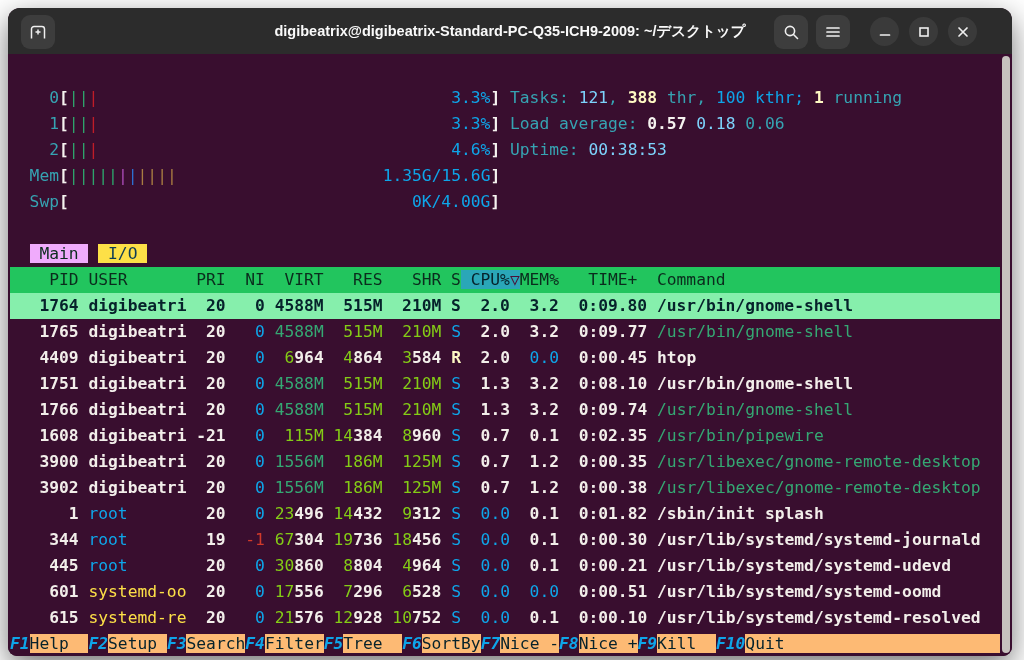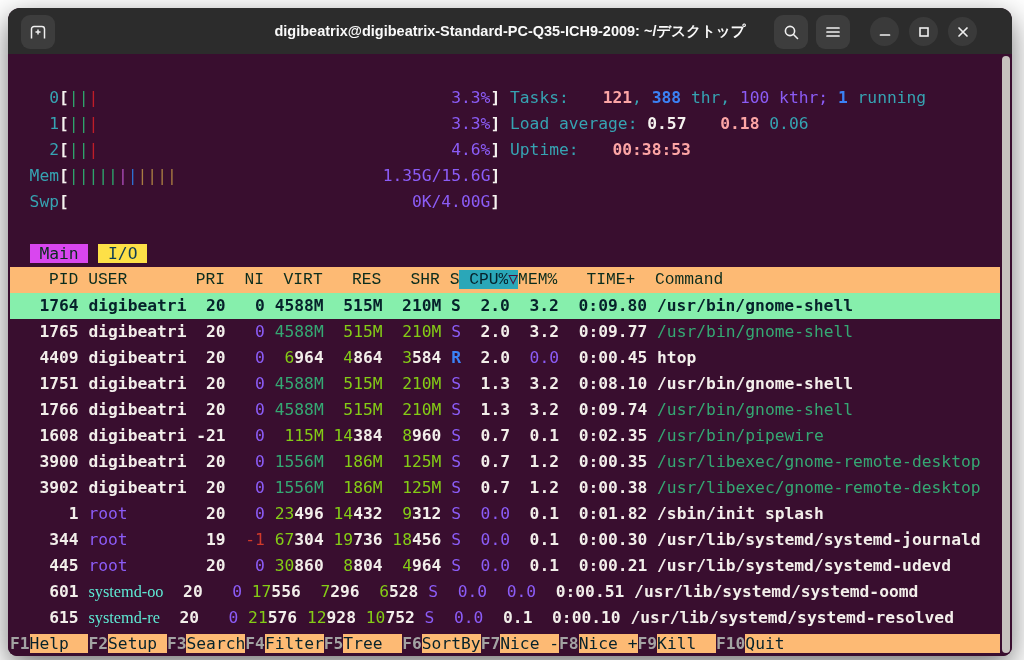--- a/index.html
+++ b/index.html
@@ -41,38 +41,38 @@
   }
   .screen {
     position:absolute; left:0; top:0; right:12px; bottom:0;
     padding:31px 0 0 2px;
     font-family:"DejaVu Sans Mono", monospace;
     font-size:16.3px; line-height:26px;
     color:#f2eeea; white-space:pre;
   }
   .tline { height:26px; white-space:pre; }
   .cy  { color:#36a3b2; }
-  .bcy { color:#fca5a5; font-weight:bold;margin-left:24px; }
+  .bcy { color:#7dd3fc; font-weight:normal; }
   .w   { color:#f2eeea; font-weight:bold; }
   .bw  { color:#f6f3f0; font-weight:bold; }
-  .gy  { color:#8b5cf6; }
+  .gy  { color:#0ea5e9; }
   .gn  { color:#35a873;margin-top:45px; }
-  .bgn { color:#3b82f6; font-weight:bold; }
+  .bgn { color:#fef9c3; font-weight:bold; }
   .rd  { color:#d13a2a; }
-  .pu  { color:#5eead4;font-family:Liberation Serif, serif; }
+  .pu  { color:#fde047; }
   .cyv { color:#84cc16; }
   .sel { color:#06222b; font-weight:bold; }
   .selbg { background:#86efac; }
-  .hdrbg { background:#fdba74;font-family:Liberation Mono, monospace; }
+  .hdrbg { background:#22c55e; }
   .hdr { color:#0b2c1d; }
   .hdrS{ background:#2aa7b8; color:#06222b; }
   .arrow { background:#2aa7b8; color:#4b1038; }
-  .tabM { background:#d946ef; color:#0b2c1d; }
+  .tabM { background:#f0abfc; color:#0b2c1d; }
   .tabIO{ background:#fde047; color:#0e3c55; }
-  .fk { color:#a3a3a3; font-weight:bold; }
+  .fk { color:#0ea5e9; font-weight:bold;font-style:italic; }
   .fl { background:#fdba74; color:#06222b; }
   .bg { color:#2ea36b; } .br { color:#c01c28; }
   .bm { color:#a84bb5; } .bb { color:#2d6fd0; } .bo { color:#a87c42; }
   .scrollbar {
     position:absolute; right:2px; top:2px; bottom:3px; width:8px;
     background:#c6c2be; border-radius:4px;
   }
 </style>
 </head>
 <body>

